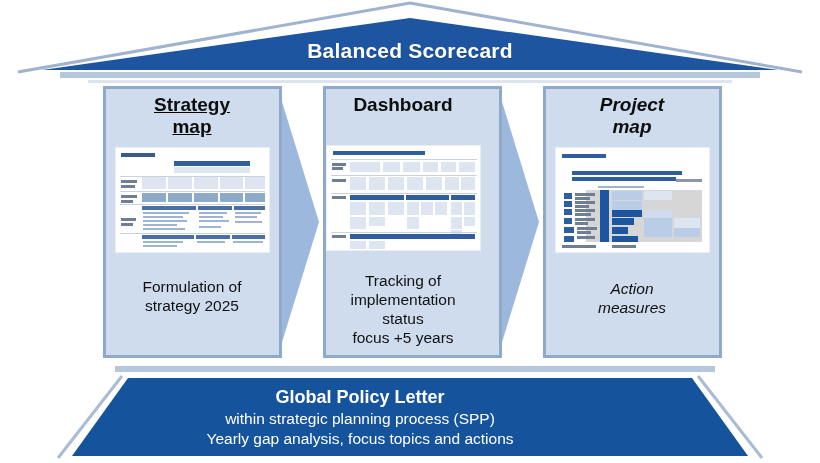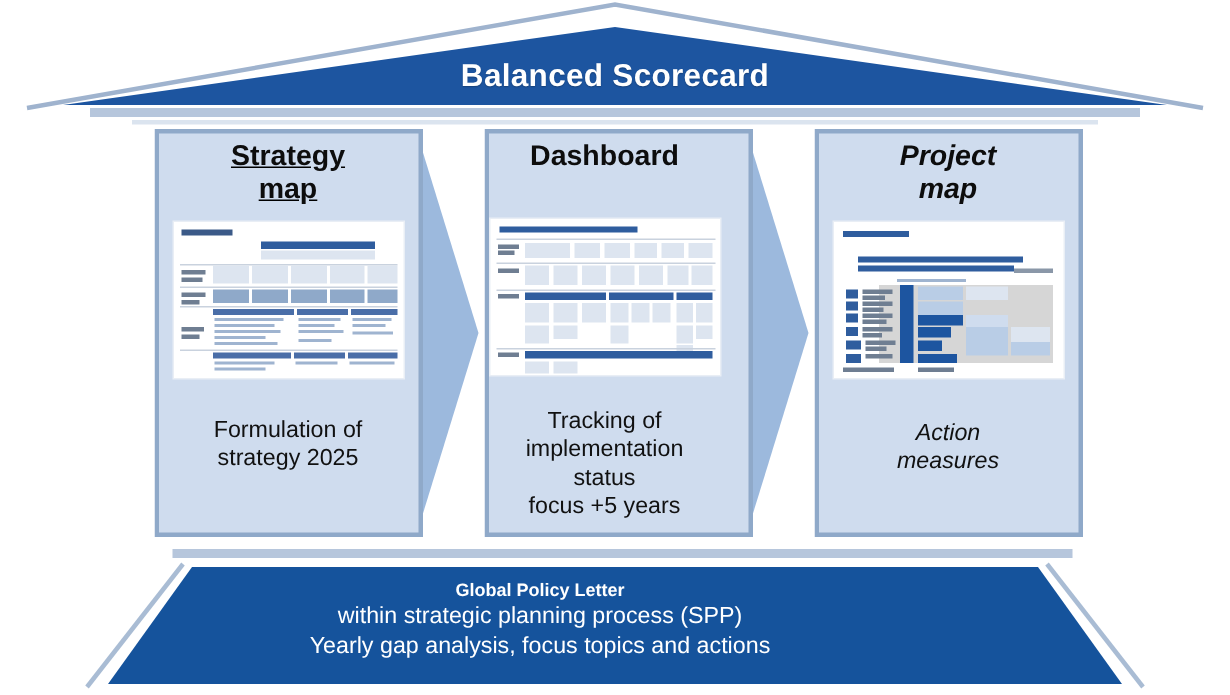--- a/index.html
+++ b/index.html
@@ -63,21 +63,21 @@
   .mtxt{position:absolute;background:#6f7e92;}
   .msep{position:absolute;background:#c9d2de;}
 
   
   .base-wrap{position:absolute;left:0;top:366px;width:820px;height:97px;}
   .base-svg{position:absolute;left:0;top:0;}
   .base-text{
     position:absolute;left:120px;top:386px;width:520px;
     text-align:center;color:#ffffff;pointer-events:none;
   }
-  .bt1{font-size:12px;font-weight:bold;line-height:1.25;}
+  .bt1{font-size:18px;font-weight:bold;line-height:1.25;}
   .bt2{font-size:15.5px;line-height:1.32;}
 </style>
 </head>
 <body>
 
 <div id="stage">
 
   <div class="roof-wrap">
     <svg class="roof-svg" width="820" height="92" viewBox="0 0 820 92">
 

